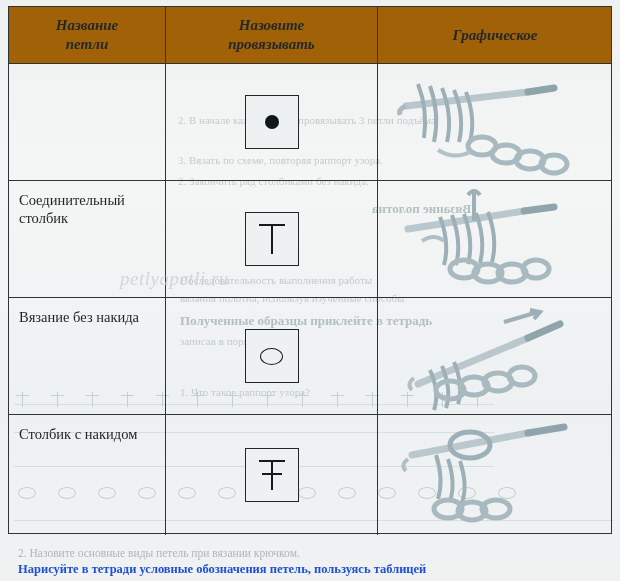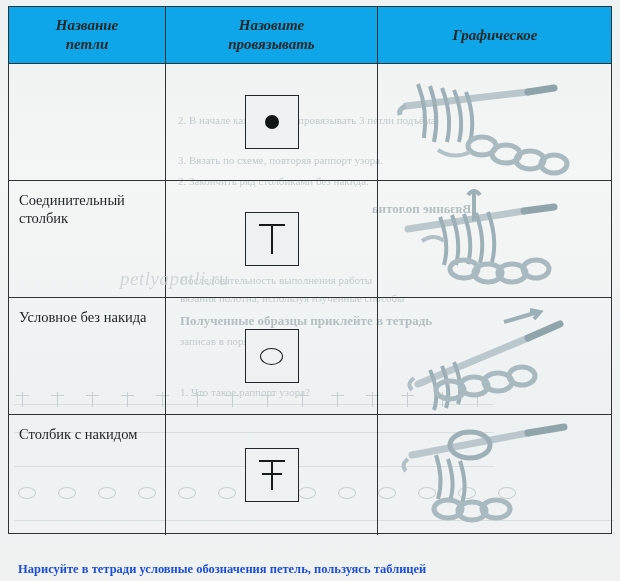--- a/index.html
+++ b/index.html
@@ -77,21 +77,21 @@
     width: 604px;
     height: 528px;
     border: 1px solid #2e3436;
     box-sizing: border-box;
     background: transparent;
   }
   .thead {
     position: relative;
     height: 56px;
     border-bottom: 1px solid #2e3436;
-    background: #0ea5e9;
+    background: #a16207;
   }
   .vline {
     position: absolute;
     top: 0;
     bottom: 0;
     width: 1px;
     background: #2e3436;
   }
   .vline.c1 { left: 156px; }
   .vline.c2 { left: 368px; }
@@ -381,21 +381,21 @@
               <ellipse cx="134" cy="92" rx="14" ry="9" stroke="#a8bac0" stroke-width="5"></ellipse>
               <ellipse cx="158" cy="88" rx="13" ry="9" stroke="#a8bac0" stroke-width="5"></ellipse>
               <path d="M44 60 q12 -8 22 0" stroke="#b0c0c6" stroke-width="4"></path>
             </g>
           </svg>
         </div>
       </div>
 
       <div class="row">
         <div class="cell-name">
-          <div>Условное без накида</div>
+          <div>Вязание без накида</div>
         </div>
         <div class="cell-symbol">
           <div class="sym-box">
             <div class="sym-oval"></div>
           </div>
         </div>
         <div class="cell-graphic">
           <svg width="234" height="117" viewBox="0 0 234 117">
             <g fill="none" stroke="#a2b4ba" stroke-width="4">
               <path d="M40 86 L150 40" stroke="#bac7cd" stroke-width="7" stroke-linecap="round"></path>
@@ -442,16 +442,17 @@
             </g>
           </svg>
         </div>
       </div>
     </div>
   </div>
 
   <div class="watermark">petlyapetli.ru</div>
 
   <div class="bottom-note">
+    <div>2. Назовите основные виды петель при вязании крючком.</div>
     <div class="bold-ghost">Нарисуйте в тетради условные обозначения петель, пользуясь таблицей</div>
   </div>
 
 </div>
 
 </body></html>

